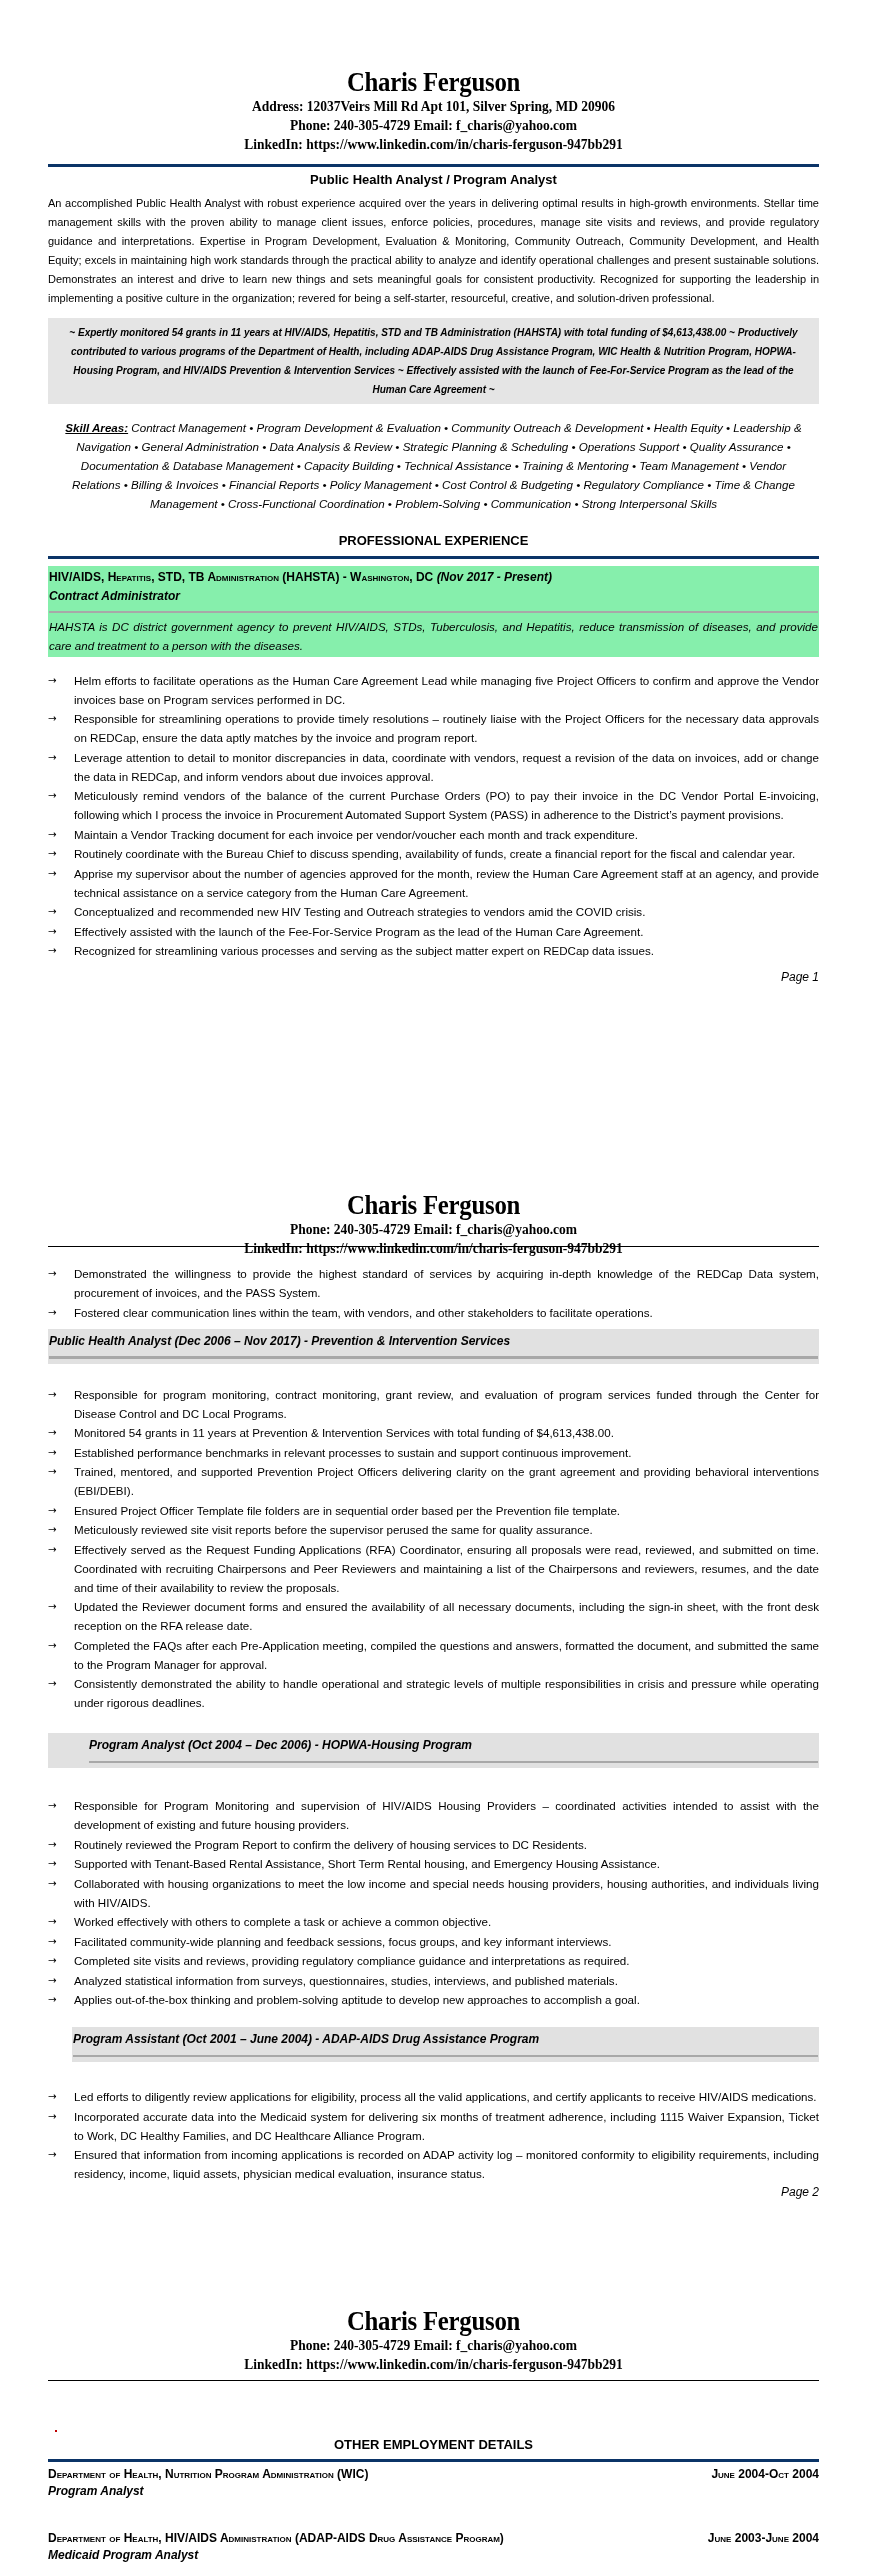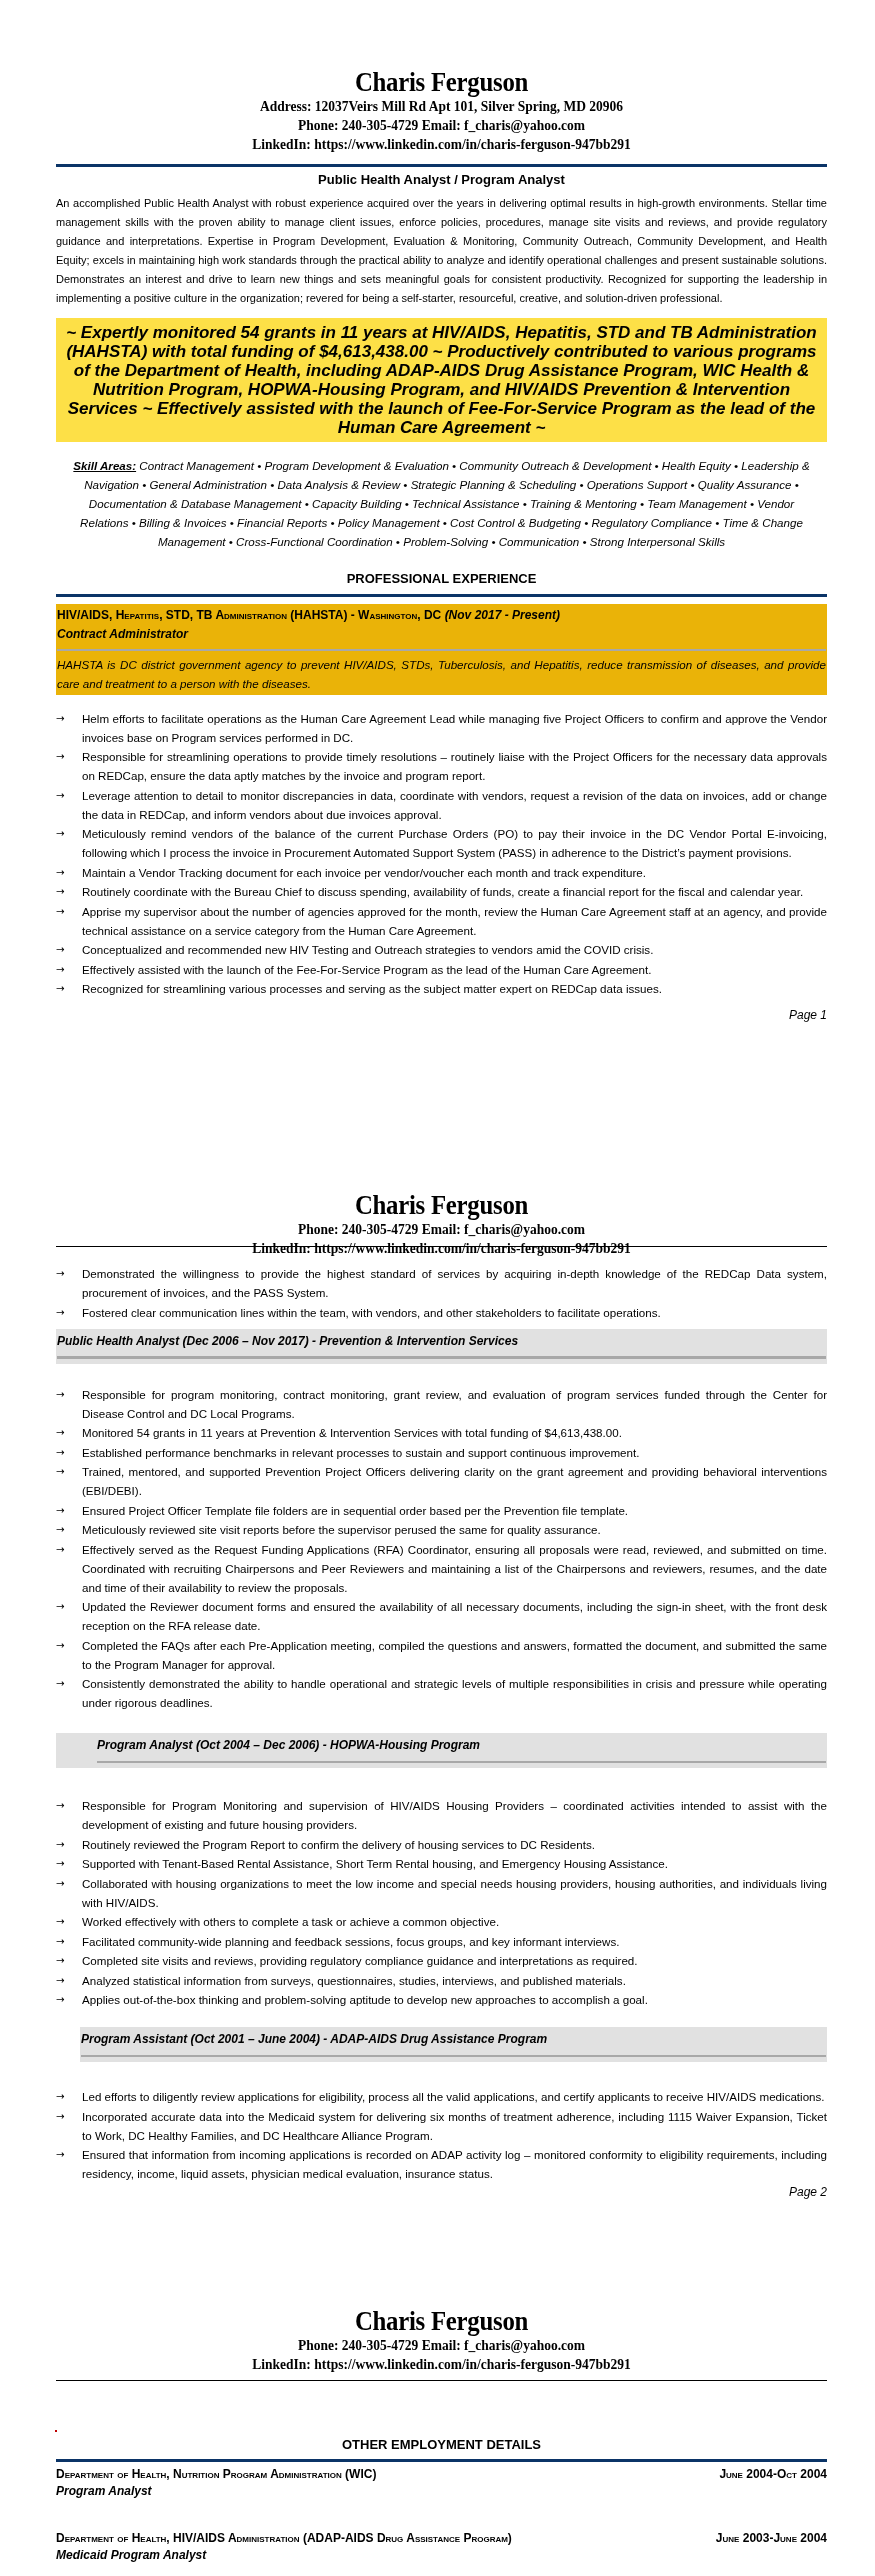--- a/index.html
+++ b/index.html
@@ -1,31 +1,31 @@
 <!DOCTYPE html>
 <html style="font-size:8.2px"><head>
 <meta charset="utf-8">
 <style>
   html, body { margin: 0; padding: 0; background: #ffffff; }
   body { width: 876px; height: 3400px; position: relative; overflow: hidden; color: #000; }
   .page { position: absolute; left: 0; width: 876px; height: 1133px; }
   .p1 { top: 0; } .p2 { top: 1133px; } .p3 { top: 2267px; }
-  .content { position: absolute; left: 56px; width: 771px; }
+  .content { position: absolute; left: 48px; width: 771px; }
   .hdr-name { font-family: "Liberation Serif", serif; font-weight: bold; font-size: 27px; line-height: 30px; text-align: center; letter-spacing: -0.3px; transform: scaleX(0.92); }
   .hdr-line { font-family: "Liberation Serif", serif; font-weight: bold; font-size: 15px; line-height: 19px; text-align: center; transform: scaleX(0.9); white-space: nowrap; }
   .rule-navy { height: 3.1px; background: #0b3467; }
   .rule-black { height: 1px; background: #000; }
   .title { font-family: "Liberation Sans", sans-serif; font-weight: bold; font-size: 13px; line-height: 17.5px; text-align: center; }
   .sans { font-family: "Liberation Sans", sans-serif; font-size: 11px; line-height: 19px; }
   .justify { text-align: justify; }
-  .callout { background: #fde047; padding: 5.2px 7.2px; font-family: "Liberation Sans", sans-serif; font-weight: bold; font-style: italic; font-size: 17px; line-height: 19px; text-align: center; }
+  .callout { background: #e5e5e5; padding: 5.2px 7.2px; font-family: "Liberation Sans", sans-serif; font-weight: bold; font-style: italic; font-size: 10px; line-height: 19px; text-align: center; }
   .skills { font-family: "Liberation Sans", sans-serif; font-style: italic; font-size: 11.6px; line-height: 19px; text-align: center; padding: 0 7.2px; }
   .skills .lbl { font-weight: bold; text-decoration: underline; }
   .sec-title { font-family: "Liberation Sans", sans-serif; font-weight: bold; font-size: 13px; line-height: 15.5px; text-align: center; }
-  .job-box { background: #eab308; padding: 2.1px 1px 0 1px; }
+  .job-box { background: #86efac; padding: 2.1px 1px 0 1px; }
   .job-box .org { font-family: "Liberation Sans", sans-serif; font-weight: bold; font-size: 12px; line-height: 18.5px; font-variant: small-caps; }
   .job-box .dates { font-variant: normal; font-style: italic; }
   .job-box .role { font-family: "Liberation Sans", sans-serif; font-weight: bold; font-style: italic; font-size: 12px; line-height: 18.5px; }
   .job-box .grey-rule { height: 2.6px; background: #a8a8a8; margin: 5.2px 0 4.1px 0; }
   .job-box .desc { font-family: "Liberation Sans", sans-serif; font-style: italic; font-size: 11.6px; line-height: 19px; text-align: justify; padding-bottom: 2.1px; }
   .sub-box { background: #e1e1e1; padding: 3.1px 1px 5.2px 1px; }
   .sub-box .role { font-family: "Liberation Sans", sans-serif; font-weight: bold; font-style: italic; font-size: 12px; line-height: 18.5px; }
   .sub-box .grey-rule { height: 2.6px; background: #a8a8a8; margin-top: 6.2px; }
   ul.bul { list-style: none; margin: 0; padding: 0; }
   ul.bul li { position: relative; padding-left: 26px; font-family: "Liberation Sans", sans-serif; font-size: 11.6px; line-height: 19px; text-align: justify; margin-bottom: 0.5px; }

